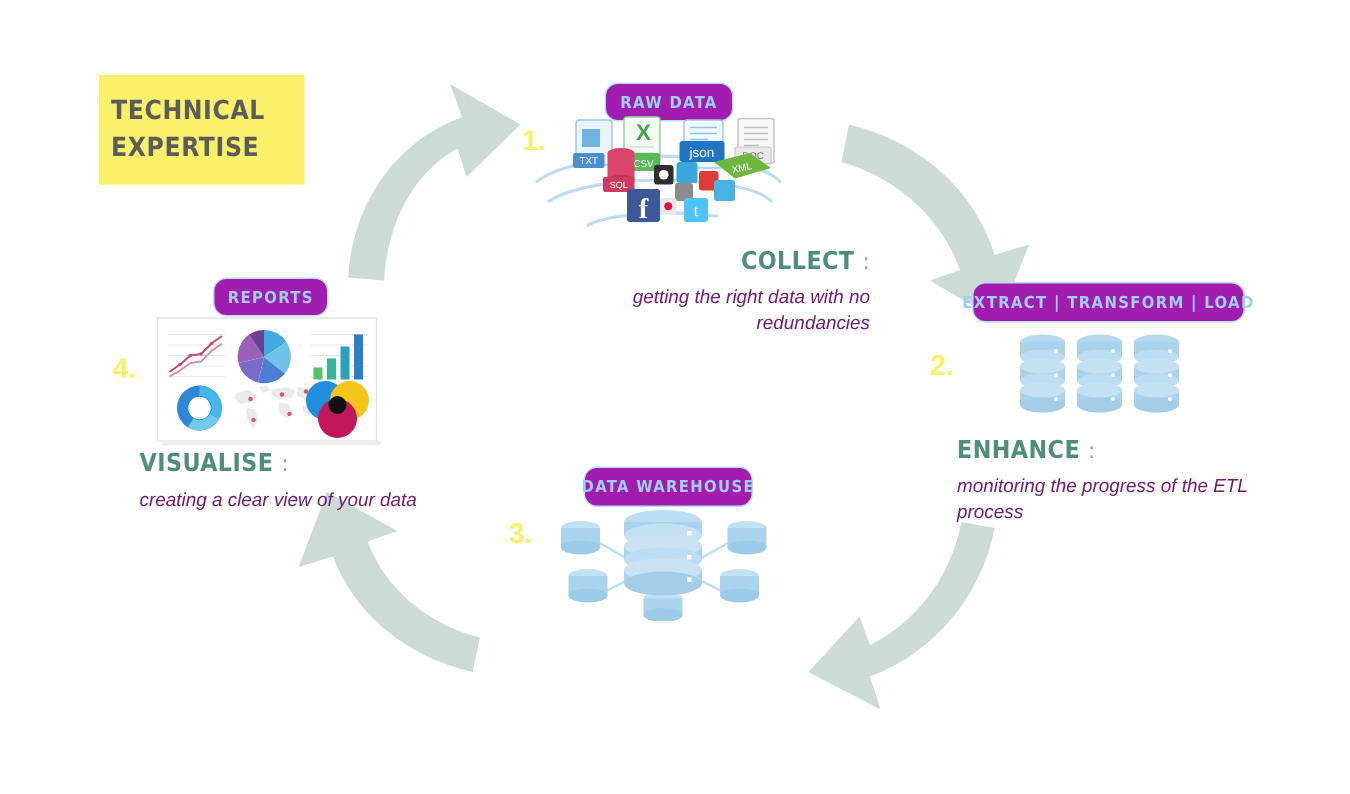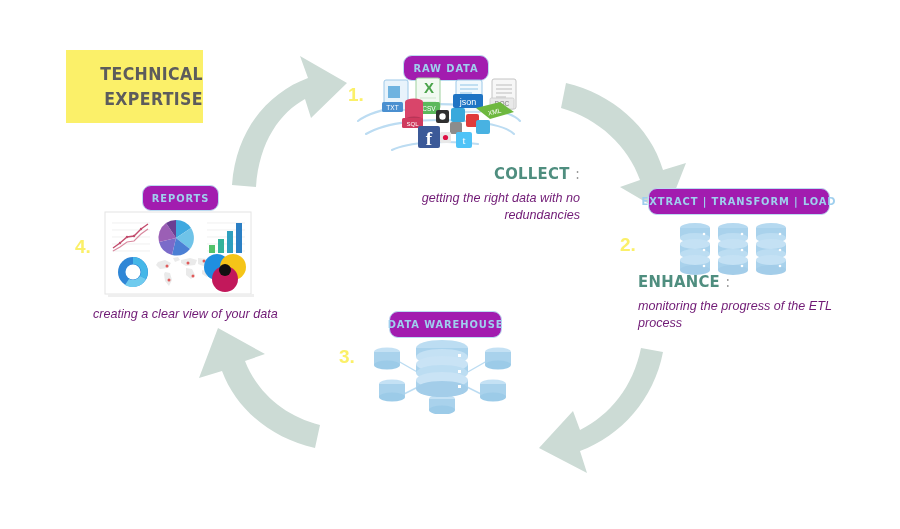--- a/index.html
+++ b/index.html
@@ -7,21 +7,21 @@
     width:900px;height:529px;background:#ffffff;
     font-family:"Liberation Sans", sans-serif;
     overflow:hidden;position:relative;
   }
   .stage{position:absolute;left:0;top:0;width:900px;height:529px;}
 
   
   .title-box{
     position:absolute;left:66px;top:50px;width:137px;height:73px;
     background:#fbf069;display:flex;flex-direction:column;
-    justify-content:center;padding-left:8px;box-sizing:border-box;align-items:flex-end;
+    justify-content:center;padding-left:8px;box-sizing:border-box;
   }
   .title-line{
     font-family:"DejaVu Sans Condensed","Liberation Sans",sans-serif;
     font-weight:bold;font-size:17.5px;letter-spacing:.4px;
     color:#5c5c5c;line-height:25px;
   }
 
   
   .arrows{position:absolute;left:0;top:0;width:900px;height:529px;}
 
@@ -54,21 +54,21 @@
   .step h3{
     margin:0;font-family:"DejaVu Sans Condensed","Liberation Sans",sans-serif;
     font-weight:bold;font-size:16.5px;color:#4f8e7f;letter-spacing:.3px;
   }
   .step h3 .colon{color:#9b9b9b;font-weight:normal;font-size:15px;}
   .step p{
     margin:7px 0 0 0;font-style:italic;font-size:12.6px;line-height:17px;
     color:#701a75;font-family:"Liberation Sans",sans-serif;
   }
   #step-collect{left:350px;top:164px;width:230px;text-align:right;}
-  #step-enhance{left:638px;top:272px;width:220px;}
+  #step-enhance{left:638px;top:290px;width:220px;}
   #step-prepare{left:333px;top:411px;width:280px;}
   #step-visualise{left:93px;top:299px;width:200px;}
 
   
   .icon-wrap{position:absolute;}
   #icon-raw{left:352px;top:74px;width:175px;height:85px;}
   #icon-etl{left:678px;top:222px;width:115px;height:60px;}
   #icon-dw{left:360px;top:339px;width:165px;height:75px;}
   #icon-reports{left:103px;top:210px;width:152px;height:88px;}
 </style>
@@ -366,16 +366,17 @@
     <p>getting the right data with no redundancies</p>
   </div>
 
   <div class="step" id="step-enhance">
     <h3><span>ENHANCE</span> <span class="colon">:</span></h3>
     <p>monitoring the progress of the ETL process</p>
   </div>
 
 
   <div class="step" id="step-visualise">
+    <h3><span>VISUALISE</span> <span class="colon">:</span></h3>
     <p>creating a clear view of your data</p>
   </div>
 
 </div>
 
 </body></html>

